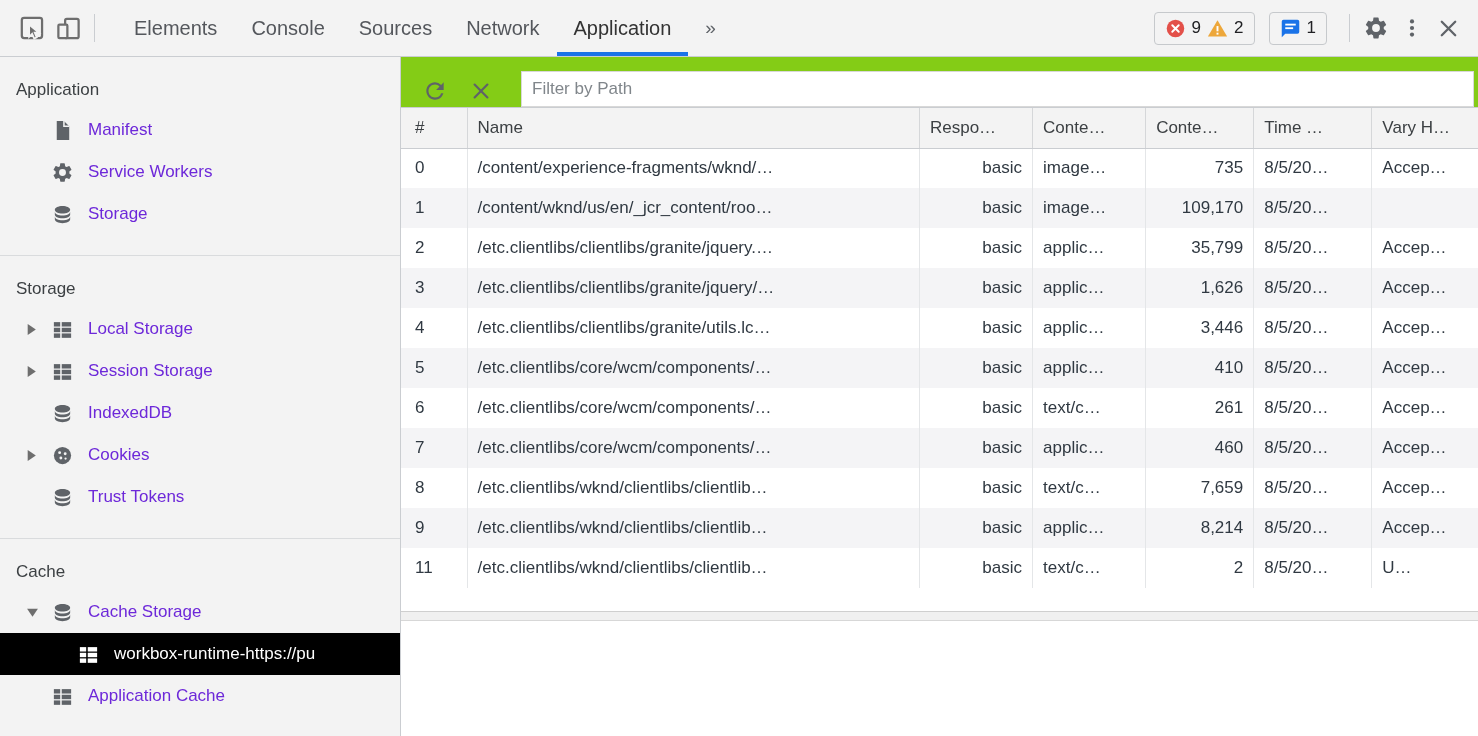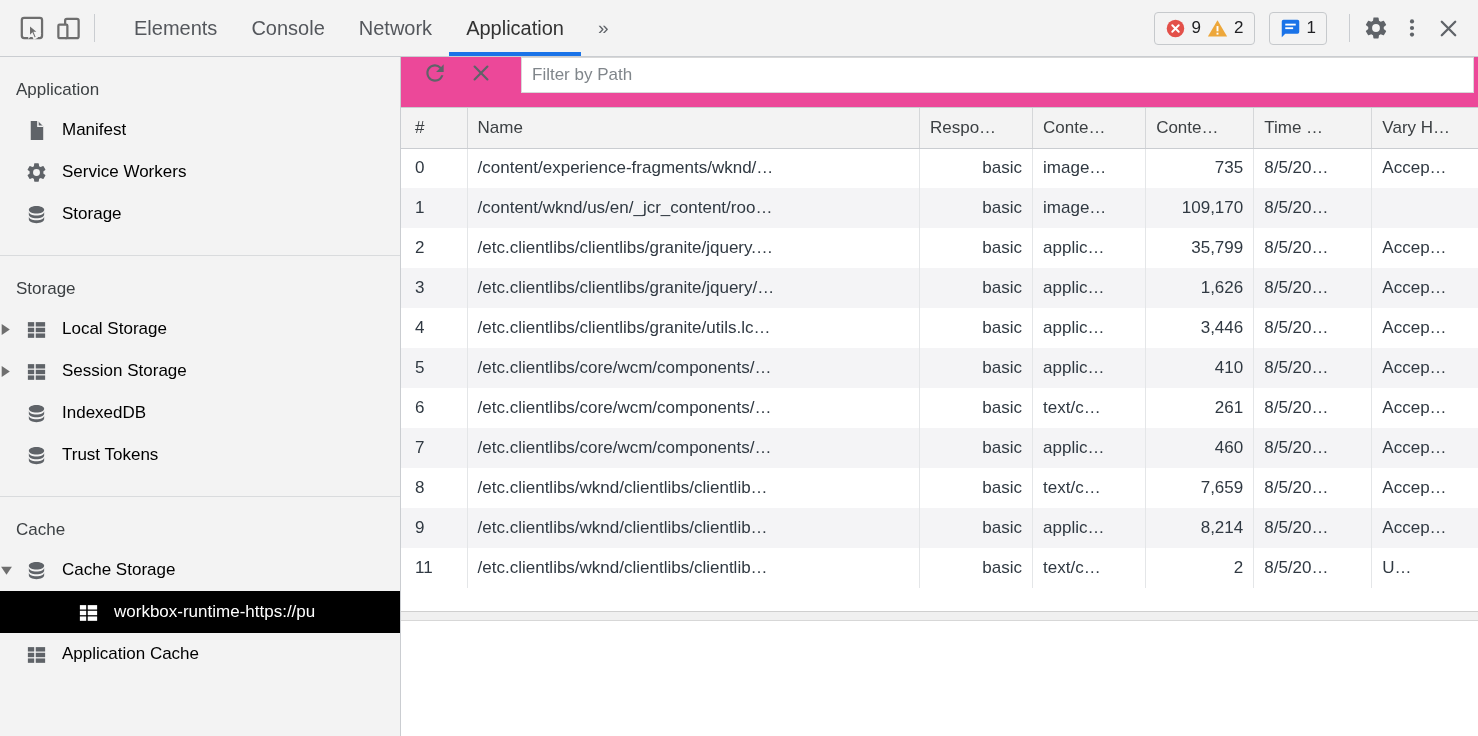--- a/index.html
+++ b/index.html
@@ -27,35 +27,35 @@
   
   .content { display:flex; height:679px; }
 
   
   .sidebar { width:401px; flex:none; background:#f3f3f3; border-right:1px solid #cacdd1;
     overflow:hidden; }
   .section { padding:14px 0 20px; border-bottom:1px solid #d9dbdd; }
   .section:last-child { border-bottom:none; }
   .section-header { height:38px; line-height:38px; padding-left:16px;
     font-size:17px; color:#3c4043; }
-  .side-item { height:42px; display:flex; align-items:center; 
-    font-size:17px; color:#000000; white-space:nowrap; cursor:default; }
+  .side-item { height:42px; display:flex; align-items:center; padding-left:26px;
+    font-size:17px; color:#6d28d9; white-space:nowrap; cursor:default; }
   .side-item .expander { width:24px; flex:none; display:flex; align-items:center; color:#6e6e6e; }
   .side-item .item-icon { width:24px; height:24px; flex:none; margin-right:14px;
     color:#5f6368; display:flex; align-items:center; justify-content:center; }
   .side-item .item-icon svg { width:23px; height:23px; }
   .side-item.child { padding-left:76px; }
   .side-item.selected { background:#000000; color:#fff; }
   .side-item.selected .item-icon { color:#fff; }
   .item-label { overflow:hidden; }
 
   
   .main { flex:1; display:flex; flex-direction:column; min-width:0; }
-  .filterbar { height:51px; flex:none; background:#ec4899; border-bottom:1px solid #cacdd1;
-    display:flex; align-items:flex-start; padding:0 4px 0 18px; }
+  .filterbar { height:51px; flex:none; background:#84cc16; border-bottom:1px solid #cacdd1;
+    display:flex; align-items:flex-end; padding:0 4px 0 18px; }
   .fbtn { width:32px; height:32px; display:flex; align-items:center; justify-content:center;
     flex:none; margin-right:14px; }
   .filter-input { flex:1; height:36px; border:1px solid #d8d8d8; background:#fff;
     margin-left:10px; padding:0 10px; font-size:17px; color:#333;
     font-family:"Liberation Sans", sans-serif; outline:none; }
   .filter-input::placeholder { color:#80868b; }
 
   
   .gridwrap { height:503px; flex:none; overflow:hidden; }
   table.grid { border-collapse:collapse; table-layout:fixed; width:100%; }
@@ -86,20 +86,21 @@
   <div class="tbtn">
     <svg width="27" height="27" viewBox="0 0 24 24">
       <rect x="9" y="3.5" width="12" height="17" rx="1.5" fill="none" stroke="#6e6e6e" stroke-width="2"></rect>
       <rect x="3" y="8.5" width="8" height="12" rx="1" fill="#f3f3f3" stroke="#6e6e6e" stroke-width="2"></rect>
     </svg>
   </div>
   <div class="vdiv"></div>
   <div class="tabs" id="tabs">
       <div class="tab">Elements</div>
       <div class="tab">Console</div>
+      <div class="tab">Sources</div>
       <div class="tab">Network</div>
       <div class="tab active">Application</div>
     </div>
   <div class="tab chev">»</div>
   <div class="spacer"></div>
 
   <div class="pill">
     <svg width="21" height="21" viewBox="0 0 24 24">
       <circle cx="12" cy="12" r="10" fill="#e35049"></circle>
       <path d="M8.3 8.3l7.4 7.4M15.7 8.3l-7.4 7.4" stroke="#fff" stroke-width="2.2" stroke-linecap="round"></path>
@@ -219,20 +220,39 @@
           <span class="item-label">Session Storage</span>
         </div>
         <div class="side-item">
           <span class="expander"></span>
           <span class="item-icon">
             <svg viewBox="0 0 24 24">
               <path fill="currentColor" d="M12 3C7.58 3 4 4.79 4 7s3.58 4 8 4 8-1.79 8-4-3.58-4-8-4zM4 9v3c0 2.21 3.58 4 8 4s8-1.79 8-4V9c0 2.21-3.58 4-8 4s-8-1.79-8-4zm0 5v3c0 2.21 3.58 4 8 4s8-1.79 8-4v-3c0 2.21-3.58 4-8 4s-8-1.79-8-4z"></path>
             </svg>
           </span>
           <span class="item-label">IndexedDB</span>
+        </div>
+        <div class="side-item">
+          <span class="expander">
+            <svg width="11" height="13" viewBox="0 0 10 12">
+              <path d="M1.5 1l7.5 5-7.5 5z" fill="currentColor"></path>
+            </svg>
+          </span>
+          <span class="item-icon">
+            <svg viewBox="0 0 24 24">
+              <circle cx="12" cy="12" r="9" fill="currentColor"></circle>
+              <g fill="#f3f3f3">
+                <circle cx="9" cy="9" r="1.5"></circle>
+                <circle cx="14.8" cy="10.2" r="1.5"></circle>
+                <circle cx="10.3" cy="14.6" r="1.5"></circle>
+                <circle cx="15.2" cy="15.2" r="1.2"></circle>
+              </g>
+            </svg>
+          </span>
+          <span class="item-label">Cookies</span>
         </div>
         <div class="side-item">
           <span class="expander"></span>
           <span class="item-icon">
             <svg viewBox="0 0 24 24">
               <path fill="currentColor" d="M12 3C7.58 3 4 4.79 4 7s3.58 4 8 4 8-1.79 8-4-3.58-4-8-4zM4 9v3c0 2.21 3.58 4 8 4s8-1.79 8-4V9c0 2.21-3.58 4-8 4s-8-1.79-8-4zm0 5v3c0 2.21 3.58 4 8 4s8-1.79 8-4v-3c0 2.21-3.58 4-8 4s-8-1.79-8-4z"></path>
             </svg>
           </span>
           <span class="item-label">Trust Tokens</span>
         </div>

